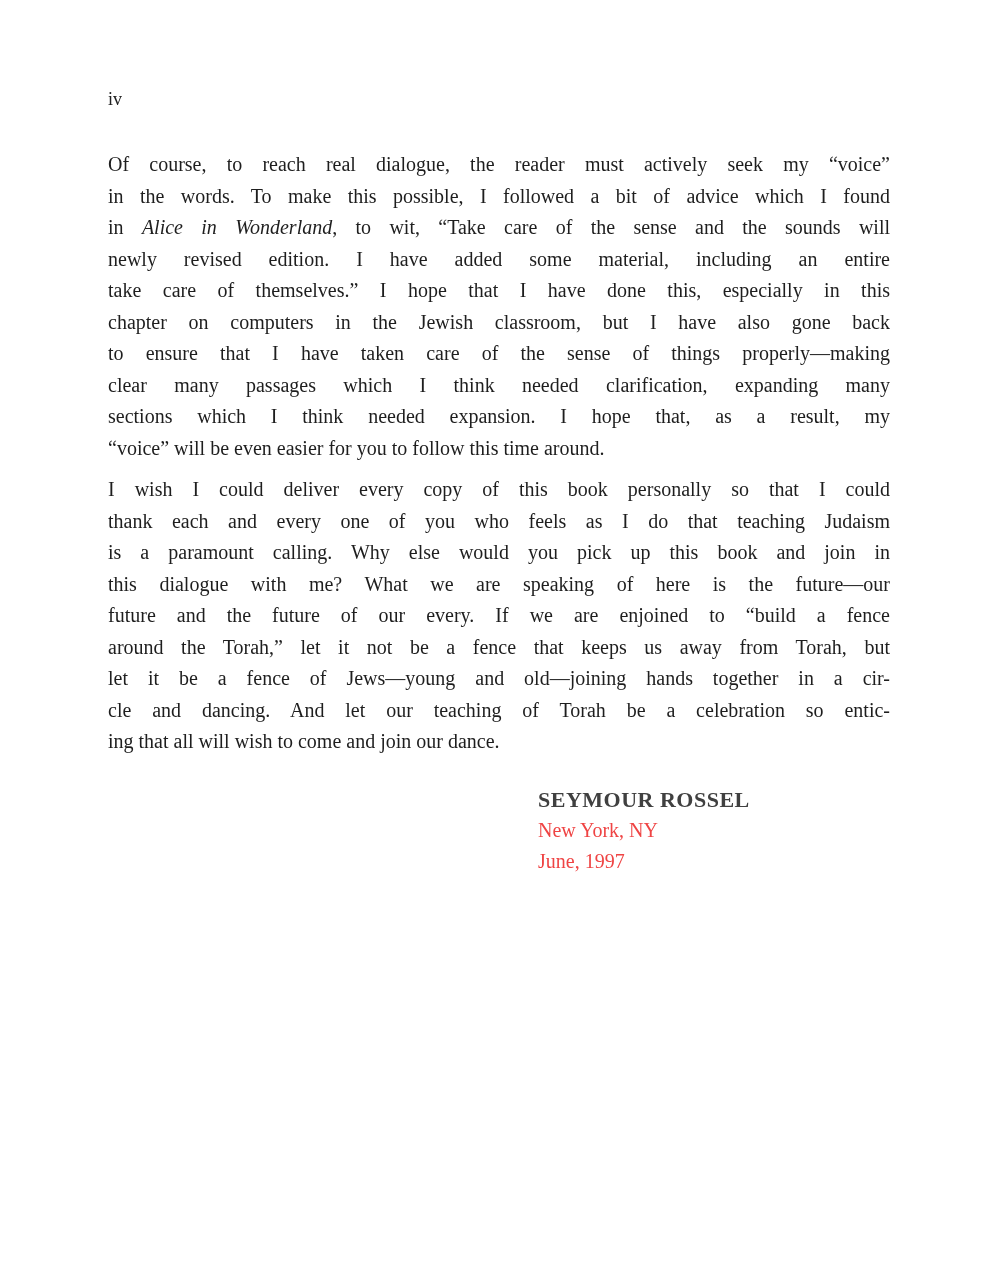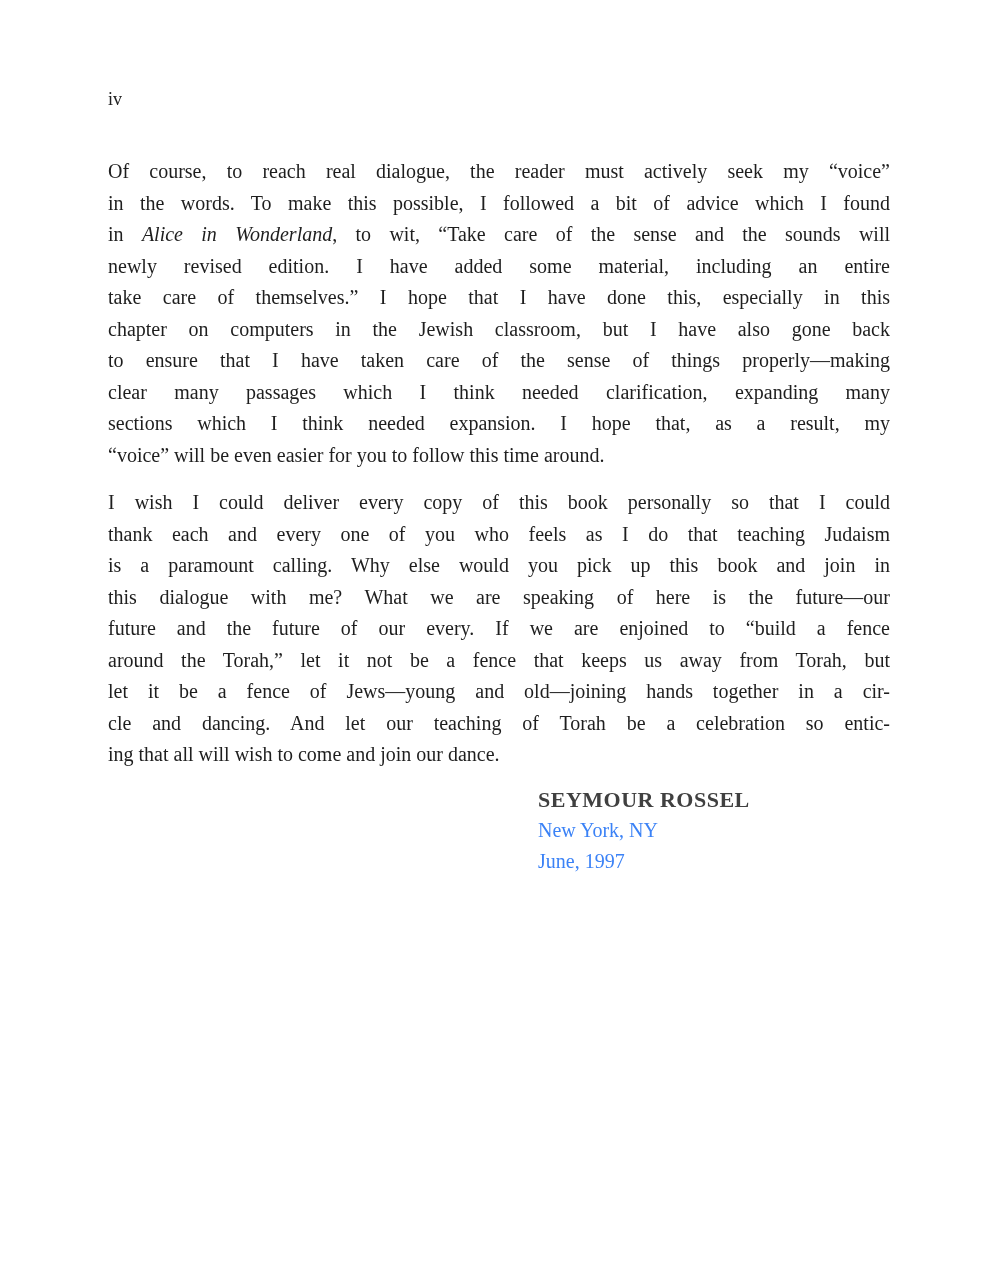--- a/index.html
+++ b/index.html
@@ -25,21 +25,21 @@
     color: #222222;
   }
   .body-text {
     position: absolute;
     left: 108px;
     top: 140px;
     width: 782px;
     font-size: 20px;
   }
   .paragraph {
-    margin: 16px 0 10px 0;
+    margin: 9px 0 10px 0;
   }
   .line {
     line-height: 31.5px;
     text-align: justify;
     text-align-last: justify;
     white-space: normal;
   }
   .line.last {
     text-align: center;
     text-align-last: left;
@@ -55,21 +55,21 @@
   }
   .sig-name {
     font-weight: bold;
     font-size: 22px;
     letter-spacing: 0.5px;
     line-height: 31px;
     color: #404040;
   }
   .sig-line {
     line-height: 31px;
-    color: #3b82f6;
+    color: #ef4444;
   }
 </style>
 </head>
 <body>
 
 <div class="page">
   <div class="page-number">iv</div>
 
   <div class="body-text">
 

